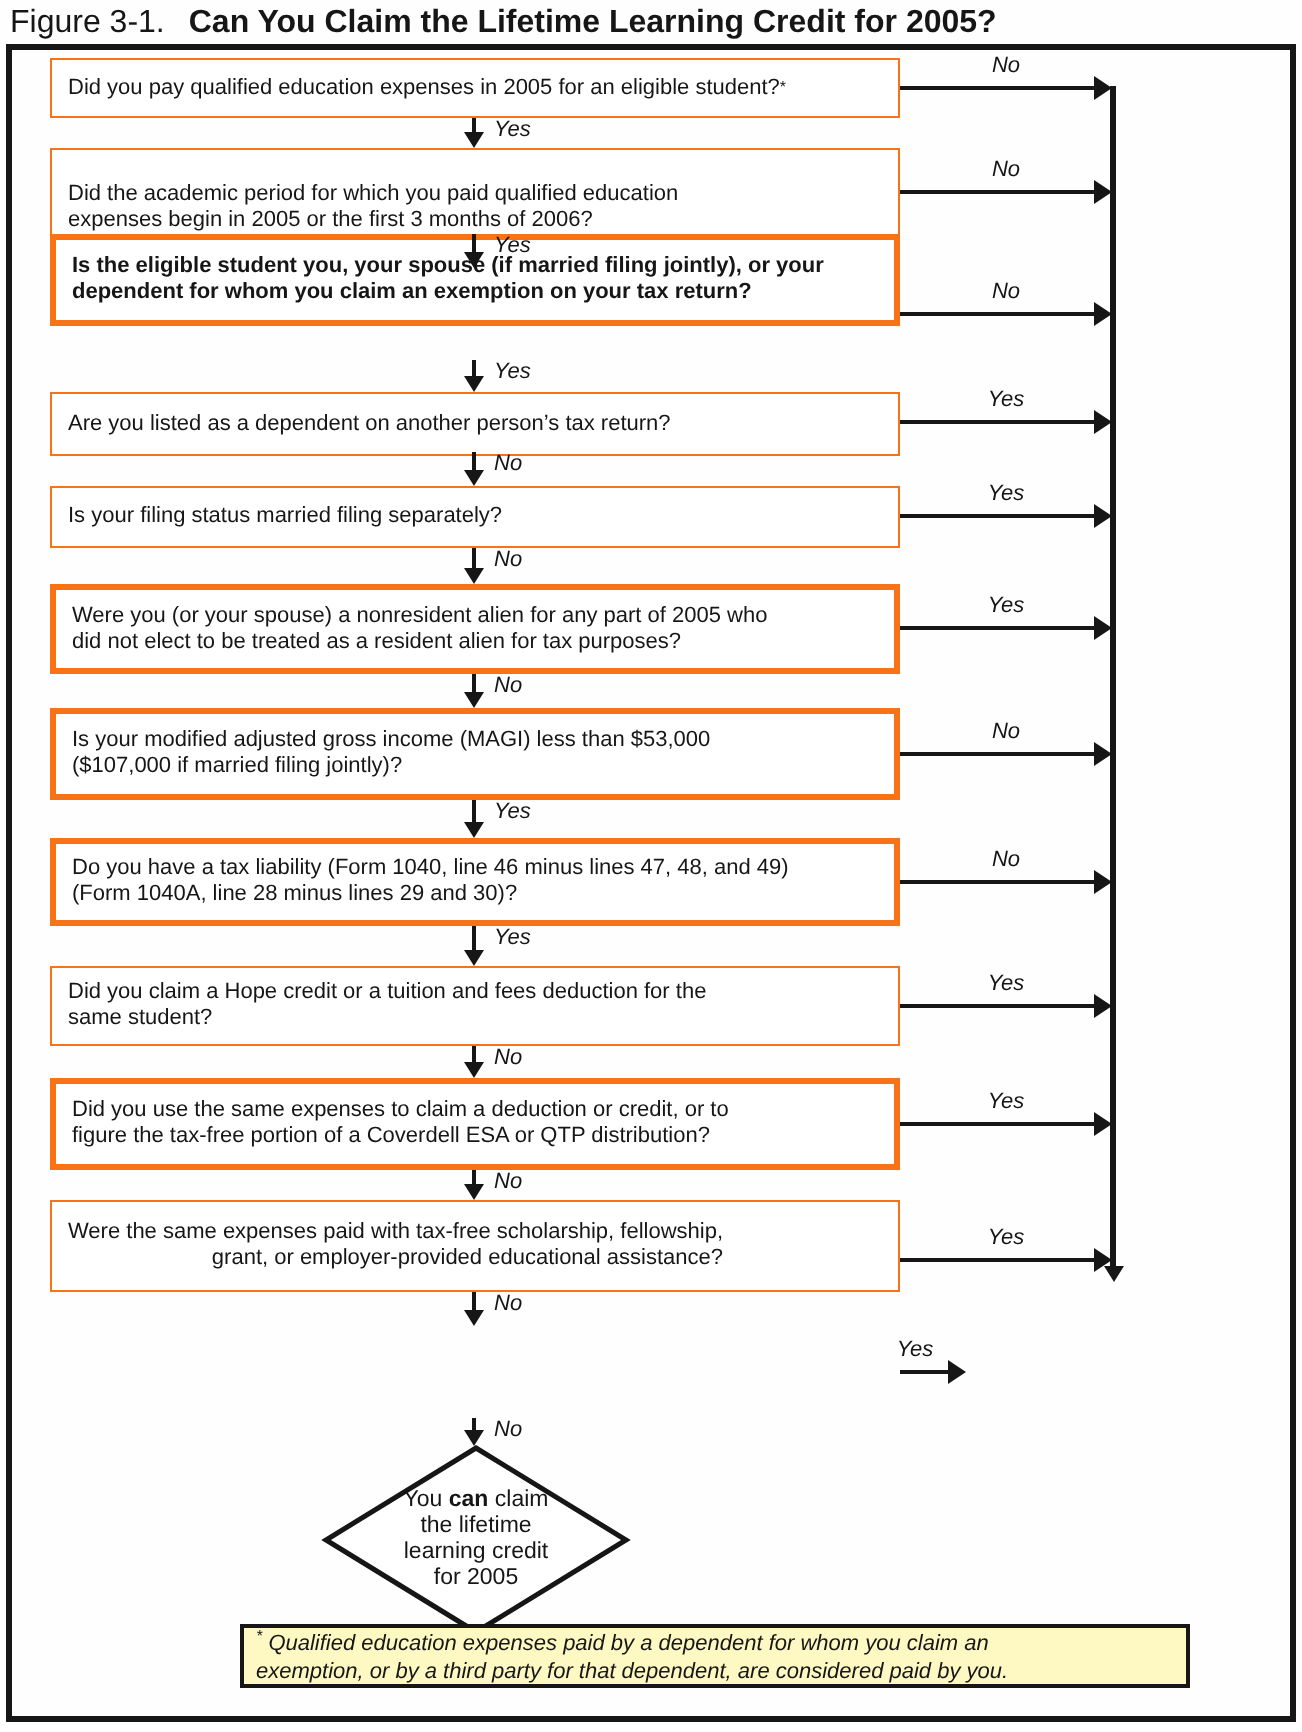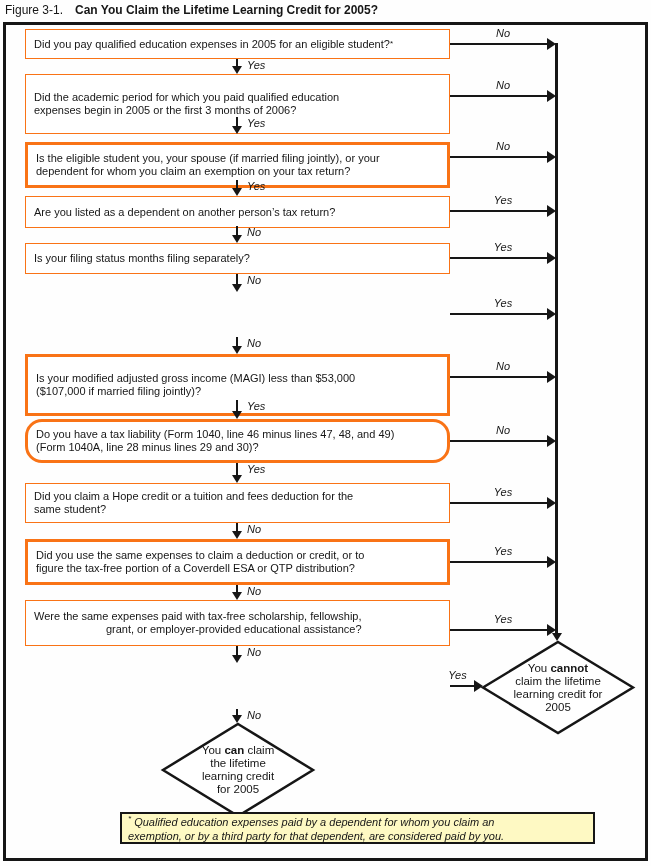--- a/index.html
+++ b/index.html
@@ -2,21 +2,21 @@
 <html><head>
 <meta charset="utf-8">
 <style>
   html,body { margin:0; padding:0; background:#ffffff; }
   .page {
     position:relative; width:651px; height:866px;
     background:#fefefe; overflow:hidden;
     font-family:"Liberation Sans", sans-serif;
     color:#161616;
   }
-  .title { position:absolute; left:5px; top:3px; font-size:12px; white-space:nowrap; }
+  .title { position:absolute; left:5px; top:3px; font-size:16px; white-space:nowrap; }
   .title .fig { font-weight:normal; margin-right:12px; }
   .title .txt { font-weight:bold; }
 
   .frame {
     position:absolute; left:3px; top:22px; width:639px; height:833px;
     border:3px solid #161616;
   }
 
   .qbox {
     position:absolute; left:25px; width:425px; box-sizing:border-box;
@@ -82,35 +82,39 @@
   <div class="frame"></div>
 
   <div class="qbox thin" style="top:29px;  height:30px;">
       <span class="qt">Did you pay qualified education expenses in 2005 for an eligible student?</span>
       <sup class="ast">*</sup>
     </div>
   <div class="qbox thin" style="top:74px;  height:60px;">
       <span class="qt">Did the academic period for which you paid qualified education
 expenses begin in 2005 or the first 3 months of 2006?</span>
     </div>
-  <div class="qbox thick" style="top:142px; height:46px;">
+  <div class="qbox thick" style="top:117px; height:46px;font-weight:bold;">
       <span class="qt">Is the eligible student you, your spouse (if married filing jointly), or your
 dependent for whom you claim an exemption on your tax return?</span>
     </div>
   <div class="qbox" style="top:196px; height:32px;">
       <span class="qt">Are you listed as a dependent on another person’s tax return?</span>
     </div>
   <div class="qbox" style="top:243px; height:31px;">
-      <span class="qt">Is your filing status months filing separately?</span>
-    </div>
-  <div class="qbox thick" style="top:354px; height:62px;">
+      <span class="qt">Is your filing status married filing separately?</span>
+    </div>
+  <div class="qbox thick" style="top:292px; height:45px;">
+      <span class="qt">Were you (or your spouse) a nonresident alien for any part of 2005 who
+did not elect to be treated as a resident alien for tax purposes?</span>
+    </div>
+  <div class="qbox thick" style="top:354px; height:46px;">
       <span class="qt">Is your modified adjusted gross income (MAGI) less than $53,000
 ($107,000 if married filing jointly)?</span>
     </div>
-  <div class="qbox thick" style="top:419px; height:44px;border-radius:17px;">
+  <div class="qbox thick" style="top:419px; height:44px;">
       <span class="qt">Do you have a tax liability (Form 1040, line 46 minus lines 47, 48, and 49)
 (Form 1040A, line 28 minus lines 29 and 30)?</span>
     </div>
   <div class="qbox thin" style="top:483px; height:40px;">
       <span class="qt">Did you claim a Hope credit or a tuition and fees deduction for the
 same student?</span>
     </div>
   <div class="qbox thick" style="top:539px; height:46px;">
       <span class="qt">Did you use the same expenses to claim a deduction or credit, or to
 figure the tax-free portion of a Coverdell ESA or QTP distribution?</span>
@@ -240,31 +244,20 @@
       <div class="shaft"></div>
       <div class="head"></div>
       <span class="lbl">No</span>
     </div>
 
   <div class="collector">
     <div class="shaft"></div>
     <div class="head"></div>
   </div>
 
-  <div class="diamond" id="cannot-diamond" style="left:480px; top:640px; width:156px; height:95px;">
-    <svg width="156" height="95" viewBox="0 0 156 95">
-      <polygon points="78,2 153,47.5 78,93 3,47.5" fill="#ffffff" stroke="#161616" stroke-width="2.5"></polygon>
-    </svg>
-    <div class="dtext">
-      <span class="inner"><span>You </span><b>cannot</b><span>
-claim the lifetime
-learning credit for
-2005</span></span>
-    </div>
-  </div>
 
   <div class="diamond" id="can-diamond" style="left:160px; top:722px; width:156px; height:96px;">
     <svg width="156" height="96" viewBox="0 0 156 96">
       <polygon points="78,2 153,48 78,94 3,48" fill="#ffffff" stroke="#161616" stroke-width="2.5"></polygon>
     </svg>
     <div class="dtext">
       <span class="inner"><span>You </span><b>can</b><span> claim
 the lifetime
 learning credit
 for 2005</span></span>

